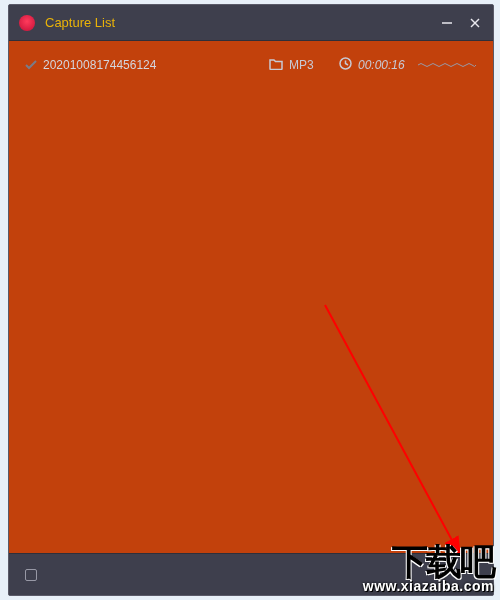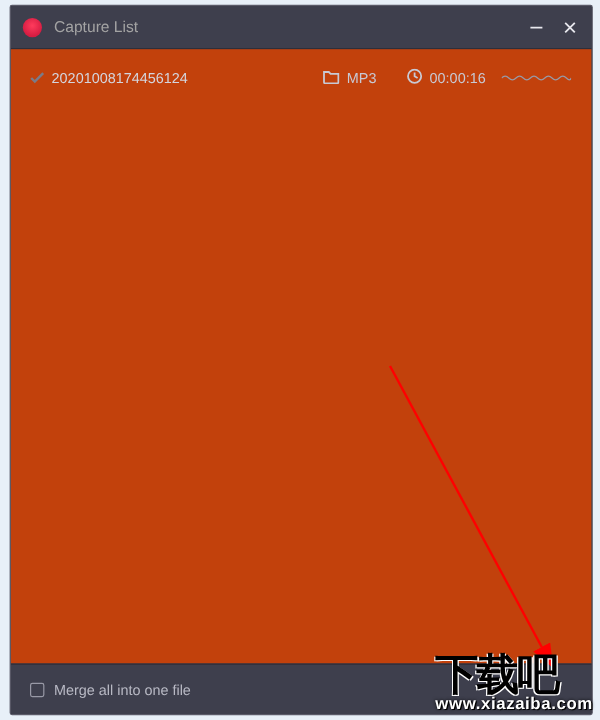--- a/index.html
+++ b/index.html
@@ -38,21 +38,21 @@
     }
     .app-icon {
       width: 16px;
       height: 16px;
       border-radius: 50%;
       background: radial-gradient(circle at 50% 40%, #ff3b5c 0%, #d61c42 70%);
       margin-right: 10px;
       flex-shrink: 0;
     }
     .title-text {
-      color: #a3a3a3;
+      color: #eab308;
       font-size: 13px;
       flex: 1;
     }
     .win-controls {
       display: flex;
       align-items: center;
       gap: 12px;
     }
     .win-btn {
       color: #e8e8ee;
@@ -108,20 +108,21 @@
       stroke: #c8c9d4;
       stroke-width: 1.5;
       fill: none;
     }
     .duration {
       display: flex;
       align-items: center;
       gap: 6px;
       width: 78px;
       color: #c8c9d4;
+      font-style: italic;
     }
     .duration svg {
       stroke: #c8c9d4;
       stroke-width: 1.5;
       fill: none;
     }
     .waveform {
       width: 60px;
       display: flex;
       align-items: center;
@@ -160,20 +161,21 @@
       left: 320px;
       pointer-events: none;
     }
     .watermark {
       position: absolute;
       bottom: 6px;
       right: 6px;
       color: #000;
       font-weight: 900;
       pointer-events: none;
+      text-align: right;
     }
     .watermark .big {
       font-size: 36px;
       line-height: 32px;
       letter-spacing: -2px;
       font-family: "Heiti SC", "SimHei", sans-serif;
       text-shadow: 1px 1px 0 #fff, -1px 1px 0 #fff;
     }
     .watermark .small {
       font-size: 14px;
@@ -233,21 +235,20 @@
         <svg width="58" height="12" viewBox="0 0 58 12">
           <path d="M0 6 Q3 3 6 6 T12 6 T18 6 T24 6 T30 6 T36 6 T42 6 T48 6 T54 6 T58 6"></path>
         </svg>
       </div>
     </div>
   </div>
 
   <div class="footer">
     <label class="merge-checkbox">
       <span class="box"></span>
-      <span>Merge all into one file</span>
     </label>
   </div>
 </div>
 
 <svg class="arrow-svg" width="180" height="290">
   <defs>
     <marker id="arrowhead" markerWidth="10" markerHeight="8" refX="9" refY="4" orient="auto">
       <polygon points="0 0, 10 4, 0 8" fill="#ff0000"></polygon>
     </marker>
   </defs>

